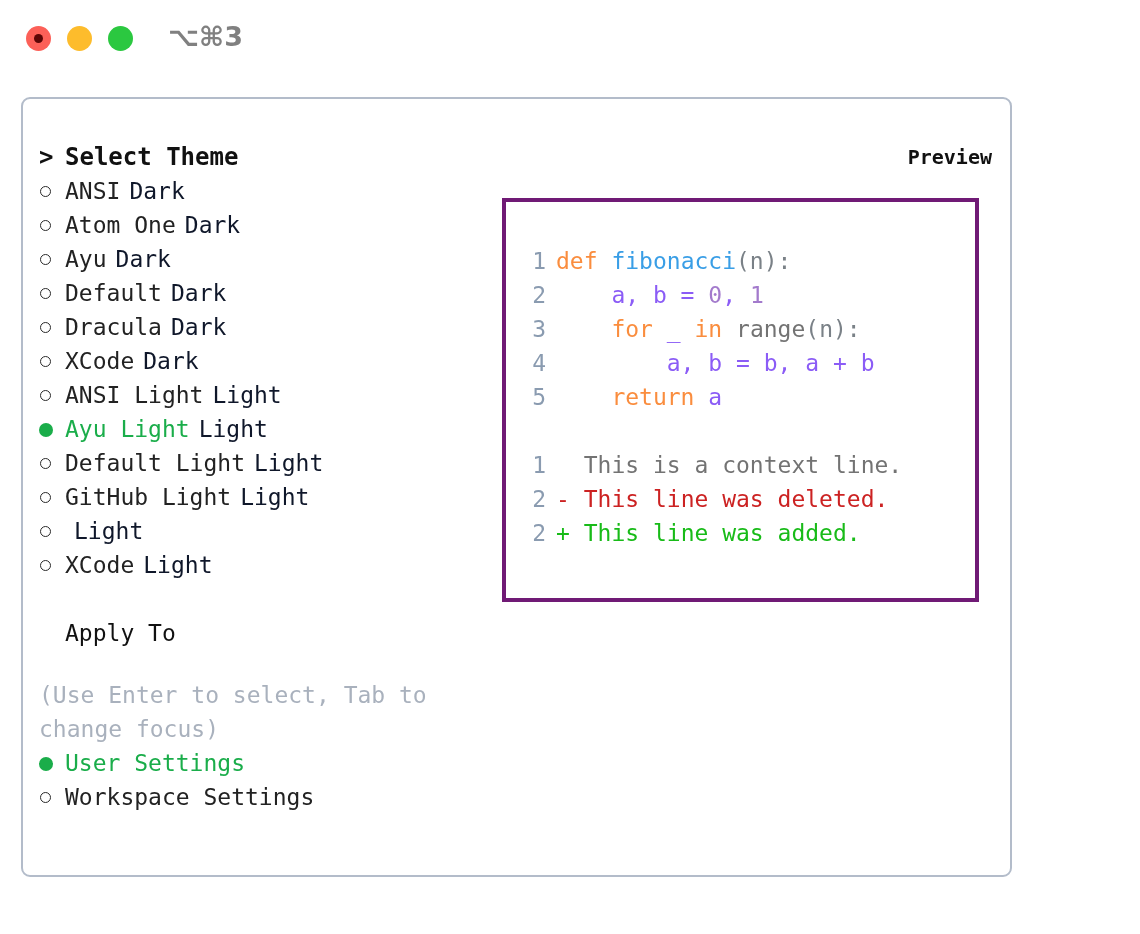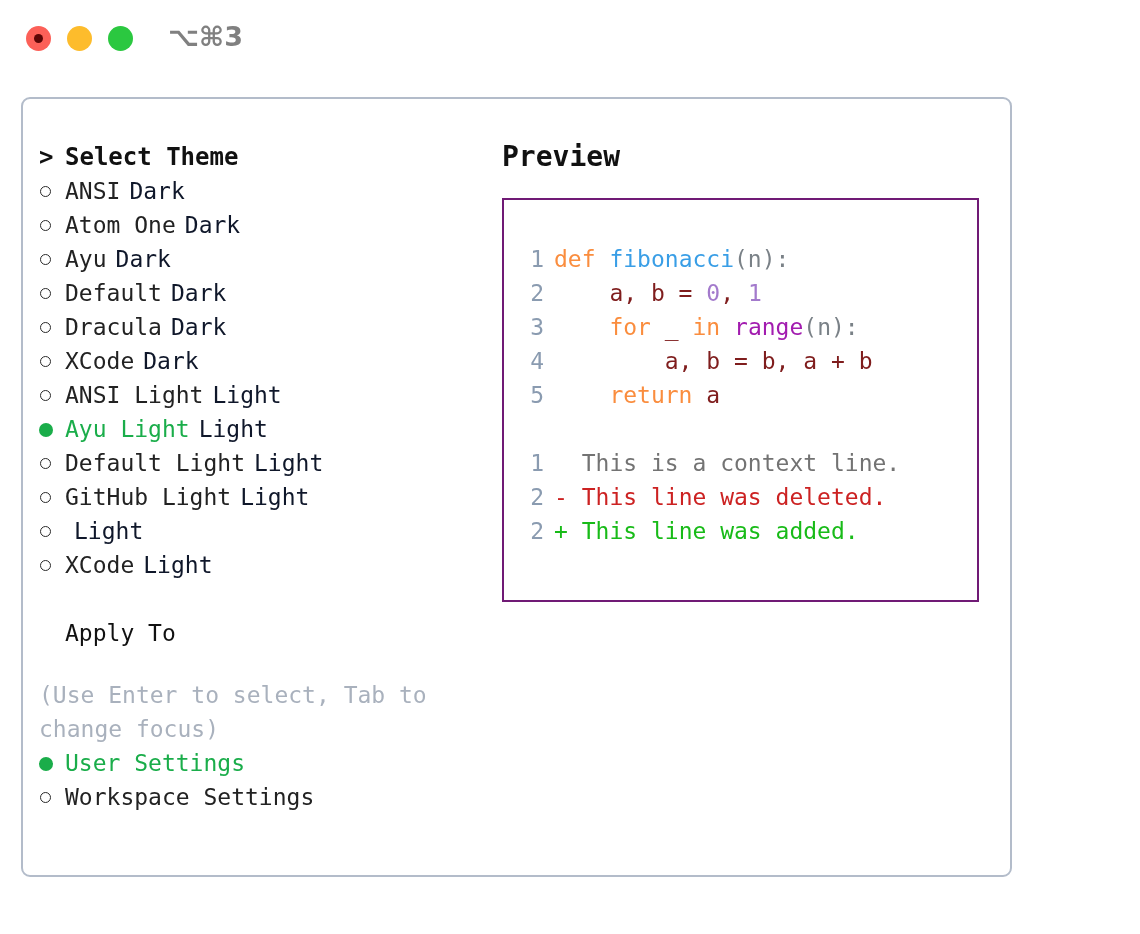--- a/index.html
+++ b/index.html
@@ -160,31 +160,32 @@
   }
 
   
   #preview-column {
     position: absolute;
     left: 479px;
     top: 41px;
     width: 490px;
   }
   #preview-title {
-    font-size: 28px;
+    font-size: 20px;
     font-weight: bold;
     color: #111111;
     line-height: 34px;
     white-space: pre;
+    text-align: right;
   }
   #preview-box {
     margin-top: 24px;
     width: 477px;
     height: 404px;
-    border: 2px solid #701a75;
+    border: 4px solid #701a75;
     box-sizing: border-box;
     background: #ffffff;
     position: relative;
   }
   #code-area {
     position: absolute;
     left: 16px;
     top: 42px;
     font-size: 23px;
     line-height: 34px;
@@ -194,22 +195,22 @@
   .ln {
     display: inline-block;
     width: 24px;
     text-align: right;
     color: #8a9bb0;
     margin-right: 10px;
   }
   .tok-kw    { color: #fa8d3e; }
   .tok-fn    { color: #399ee6; }
   .tok-num   { color: #a37acc; }
-  .tok-call  { color: #a21caf; }
-  .tok-plain { color: #7f1d1d; }
+  .tok-call  { color: #737373; }
+  .tok-plain { color: #8b5cf6; }
   .tok-punc  { color: #7a8187; }
 
   .gap-line { height: 34px; }
 
   .diff-ctx { color: #737373; text-align: right; }
   .diff-del { color: #cc2222; }
   .diff-add { color: #18bb18; }
 </style>
 </head>
 <body>

